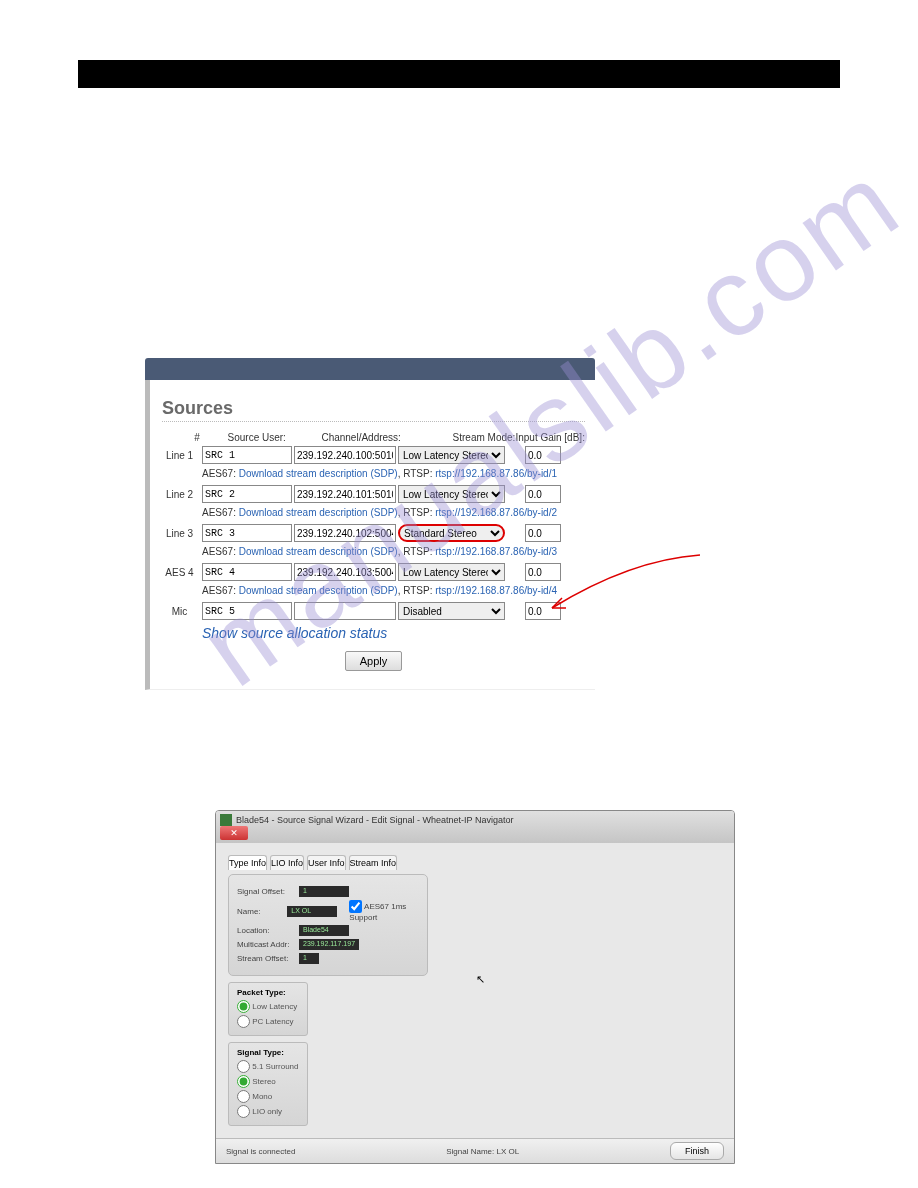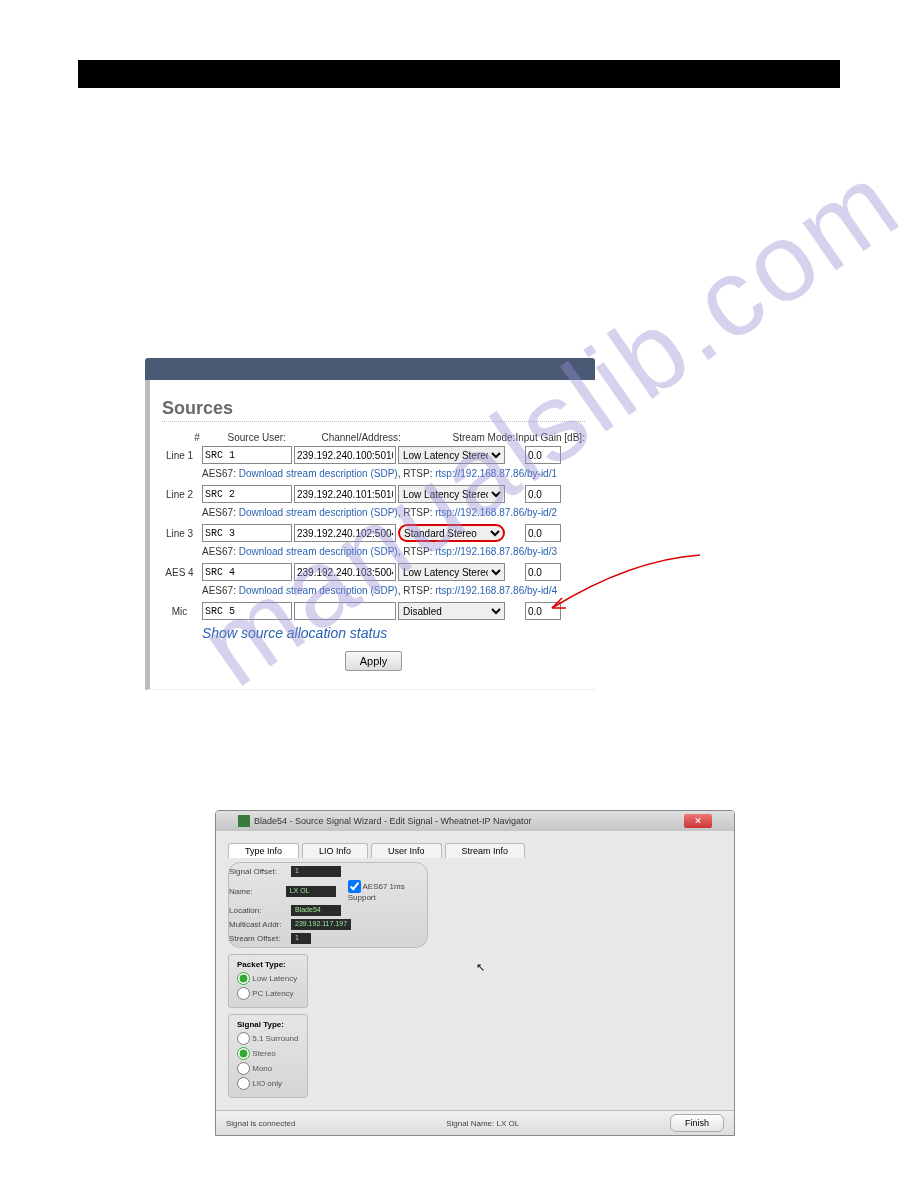--- a/index.html
+++ b/index.html
@@ -23,29 +23,29 @@
 input.addr { width: 102px; height: 18px; font-size: 10px; border: 1px solid #888; padding: 0 2px; }
 select.mode { width: 107px; height: 18px; font-size: 10px; border: 1px solid #888; }
 select.mode.std { border: 2px solid #d00; border-radius: 10px; }
 input.gain { width: 36px; height: 18px; font-size: 10px; border: 1px solid #888; padding: 0 2px; margin-left: 18px; }
 .link-row { font-size: 10px; color: #333; margin-left: 40px; padding: 1px 0 3px; }
 .link-row a { color: #2a63b3; text-decoration: none; }
 .show-link { font-size: 14px; color: #2a63b3; margin-left: 40px; margin-top: 5px; display: block; text-decoration: none; font-style: italic; }
 .apply-btn { display: block; margin: 10px auto 0; padding: 3px 14px; font-size: 11px; background: linear-gradient(#f8f8f8,#ddd); border: 1px solid #999; border-radius: 2px; cursor: pointer; }
 .red-arrow { position: absolute; top: 490px; left: 530px; width: 180px; height: 80px; z-index: 5; pointer-events: none; }
 .wizard { margin: 120px 0 0 215px; width: 520px; border: 1px solid #888; border-radius: 4px 4px 0 0; overflow: hidden; font-size: 9px; }
-.wiz-title { background: linear-gradient(#e0e0e0,#c5c5c5); padding: 3px 22px; display: flex; align-items: center; justify-content: space-between; font-size: 9px; color: #333; }
+.wiz-title { background: linear-gradient(#e0e0e0,#c5c5c5); padding: 3px 4px; display: flex; justify-content: space-between; font-size: 9px; color: #333; flex-direction: column; }
 .wiz-title .left { display: flex; align-items: center; gap: 4px; }
 .wiz-title .icon { width: 12px; height: 12px; background: #3a7a3a; display: inline-block; }
 .wiz-close { width: 28px; height: 14px; background: linear-gradient(#e77,#c33); border-radius: 2px; color: #fff; text-align: center; font-size: 9px; line-height: 14px; }
 .wiz-body { background: #e8e8e8; padding: 12px; min-height: 270px; position: relative; }
 .tabs { display: flex; gap: 3px; font-size: 9px; }
-.tab { background: #f4f4f4; border: 1px solid #bbb; border-bottom: none; padding: 2px 16px; border-radius: 3px 3px 0 0; cursor: pointer; }
+.tab { background: #f4f4f4; border: 1px solid #bbb; border-bottom: none; padding: 2px 0; border-radius: 3px 3px 0 0; cursor: pointer; }
 .tab.active { background: #fff; }
-.info-panel { background: linear-gradient(#e5e5e5,#d5d5d5); border: 1px solid #bbb; border-radius: 12px; padding: 0; width: 200px; margin-top: 4px; }
+.info-panel { background: linear-gradient(#e5e5e5,#d5d5d5); border: 1px solid #bbb; border-radius: 5px; padding: 8px; width: 200px; margin-top: 4px; }
 .info-row { display: flex; align-items: center; gap: 4px; margin: 3px 0; font-size: 8px; color: #444; }
 .info-row span:first-child { width: 58px; }
 .dark-field { background: #2a2a2a; color: #9aea9a; padding: 1px 4px; min-width: 50px; height: 11px; font-size: 7px; }
 .aes67 { font-size: 8px; color: #444; margin-left: 8px; }
 .aes67 input { vertical-align: middle; }
 .group { background: linear-gradient(#e5e5e5,#d5d5d5); border: 1px solid #bbb; border-radius: 3px; padding: 5px 8px; width: 80px; margin-top: 6px; font-size: 8px; }
 .group b { font-weight: bold; display: block; margin-bottom: 3px; }
 .group label { display: block; color: #555; margin: 2px 0; }
 .group input.rb { vertical-align: middle; }
 .green { accent-color: #3a3; }

